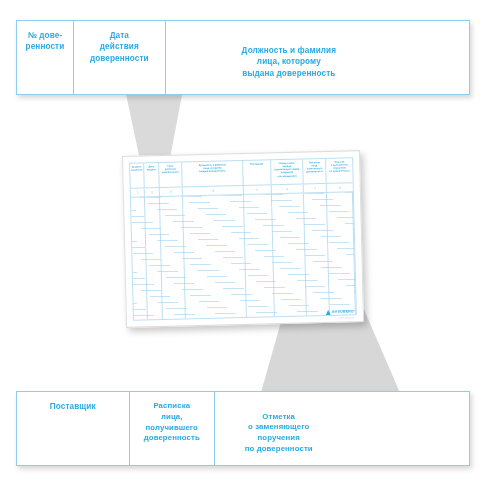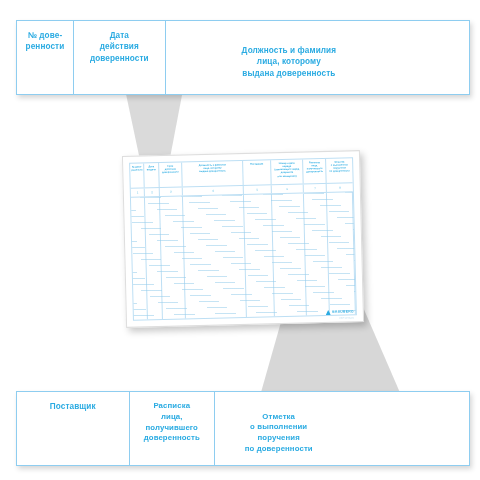--- a/index.html
+++ b/index.html
@@ -340,19 +340,19 @@
       <span class="cell-text">Поставщик</span>
     </div>
     <div class="cell" style="width:18.9%">
       <span class="cell-text small">Расписка
 лица,
 получившего
 доверенность</span>
     </div>
     <div class="cell" style="width:28.2%">
       <span class="cell-text small">Отметка
-о выполнении
+о заменяющего
 поручения
 по доверенности</span>
     </div>
   </div>
 
 </div>
 
 </body></html>

